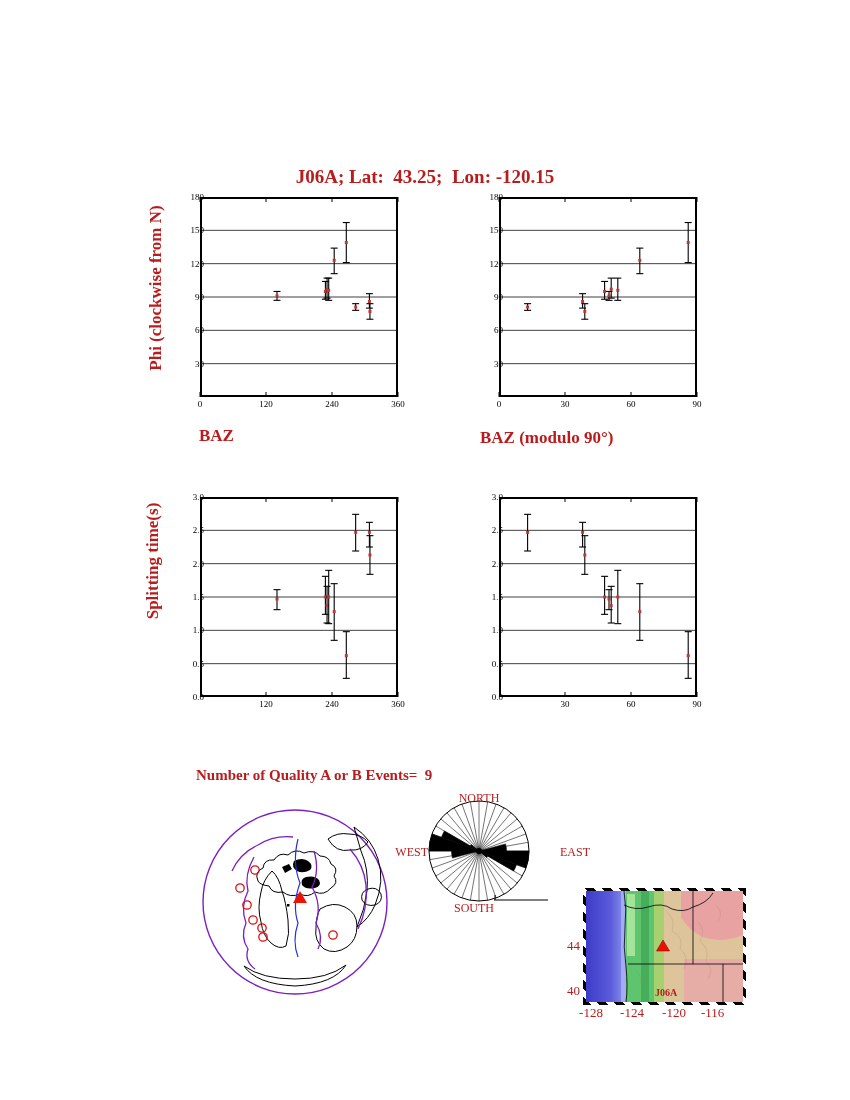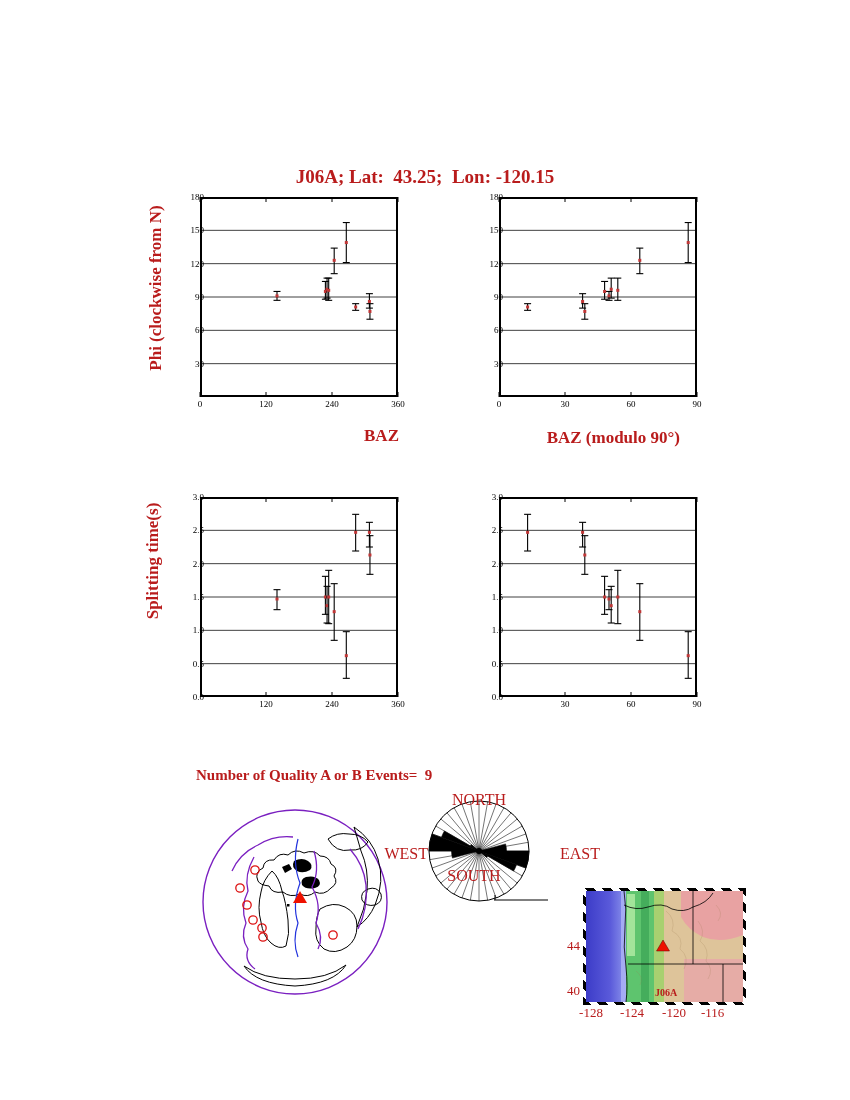--- a/index.html
+++ b/index.html
@@ -1,24 +1,24 @@
 <!DOCTYPE html>
 <html><head>
 <meta charset="utf-8">
 <style>
   html,body{margin:0;padding:0;background:#ffffff;}
   #page{position:relative;width:850px;height:1100px;background:#ffffff;overflow:hidden;
         font-family:"Liberation Serif",serif;color:#b91c1c;}
   .abs{position:absolute;}
   .pre{white-space:pre;}
   .title{font-size:19px;font-weight:bold;text-align:center;}
-  .axlabel{font-size:17px;font-weight:bold;text-align:right;}
+  .axlabel{font-size:17px;font-weight:bold;text-align:left;}
   .vlabel{font-size:17px;font-weight:bold;text-align:center;transform:rotate(-90deg);}
   .meantxt{font-size:15px;font-weight:bold;}
-  .roselbl{font-size:16px;}
+  .roselbl{font-size:12px;}
   .ticklbl{font-size:13px;font-family:Liberation Serif, serif;}
   svg{overflow:visible;display:block;}
   .maplbl{font-size:10px;font-weight:bold;text-align:center;margin-top:36px;}
   #map-frame{border:3px solid #000;
      border-image:repeating-linear-gradient(45deg,#000 0 6px,#fff 6px 12px) 3;
      background:#fff;}
 </style>
 </head>
 <body>
 
@@ -348,21 +348,21 @@
       <path d="M70,70 L20,70.00000000000001 A50,50 0 0 1 23.01536896070457,52.89899283371659 Z" fill="#000" stroke="#000" stroke-width="0.5"></path>
       <path d="M70,70 L107.58770483143634,83.68080573302674 A40,40 0 0 1 104.64101615137756,90 Z" fill="#000" stroke="#000" stroke-width="0.5"></path>
       <path d="M70,70 L32.41229516856366,56.31919426697327 A40,40 0 0 1 35.35898384862246,50 Z" fill="#000" stroke="#000" stroke-width="0.5"></path>
       <path d="M70,70 L78.66025403784438,75 A10,10 0 0 1 77.66044443118977,76.42787609686539 Z" fill="#000" stroke="#000" stroke-width="0.5"></path>
       <path d="M70,70 L61.33974596215562,65 A10,10 0 0 1 62.33955556881022,63.57212390313461 Z" fill="#000" stroke="#000" stroke-width="0.5"></path>
       <circle cx="70" cy="70" r="3" fill="#000"></circle>
       <line x1="85" y1="119" x2="139" y2="119" stroke="#000" stroke-width="1"></line>
       <line x1="86" y1="119" x2="86" y2="114" stroke="#000" stroke-width="1"></line>
     </svg>
   <div class="abs roselbl" style="left:429px;top:791px;width:100px;text-align:center;">NORTH</div>
-  <div class="abs roselbl" style="left:424px;top:867px;width:100px;text-align:center;">SOUTH</div>
+  <div class="abs roselbl" style="left:424px;top:901px;width:100px;text-align:center;">SOUTH</div>
   <div class="abs roselbl" style="left:348px;top:845px;width:80px;text-align:right;">WEST</div>
   <div class="abs roselbl" style="left:560px;top:845px;width:80px;text-align:left;">EAST</div>
 
   <div id="map-frame" class="abs" style="left:583px;top:888px;width:157px;height:111px;">
     <svg width="157" height="111" id="topomap">
       <defs>
         <linearGradient id="og" x1="0" y1="0" x2="1" y2="0">
           <stop offset="0" stop-color="#3c3cc8"></stop>
             <stop offset="0.6" stop-color="#5a5ada"></stop>
             <stop offset="1" stop-color="#8c94ec"></stop>

